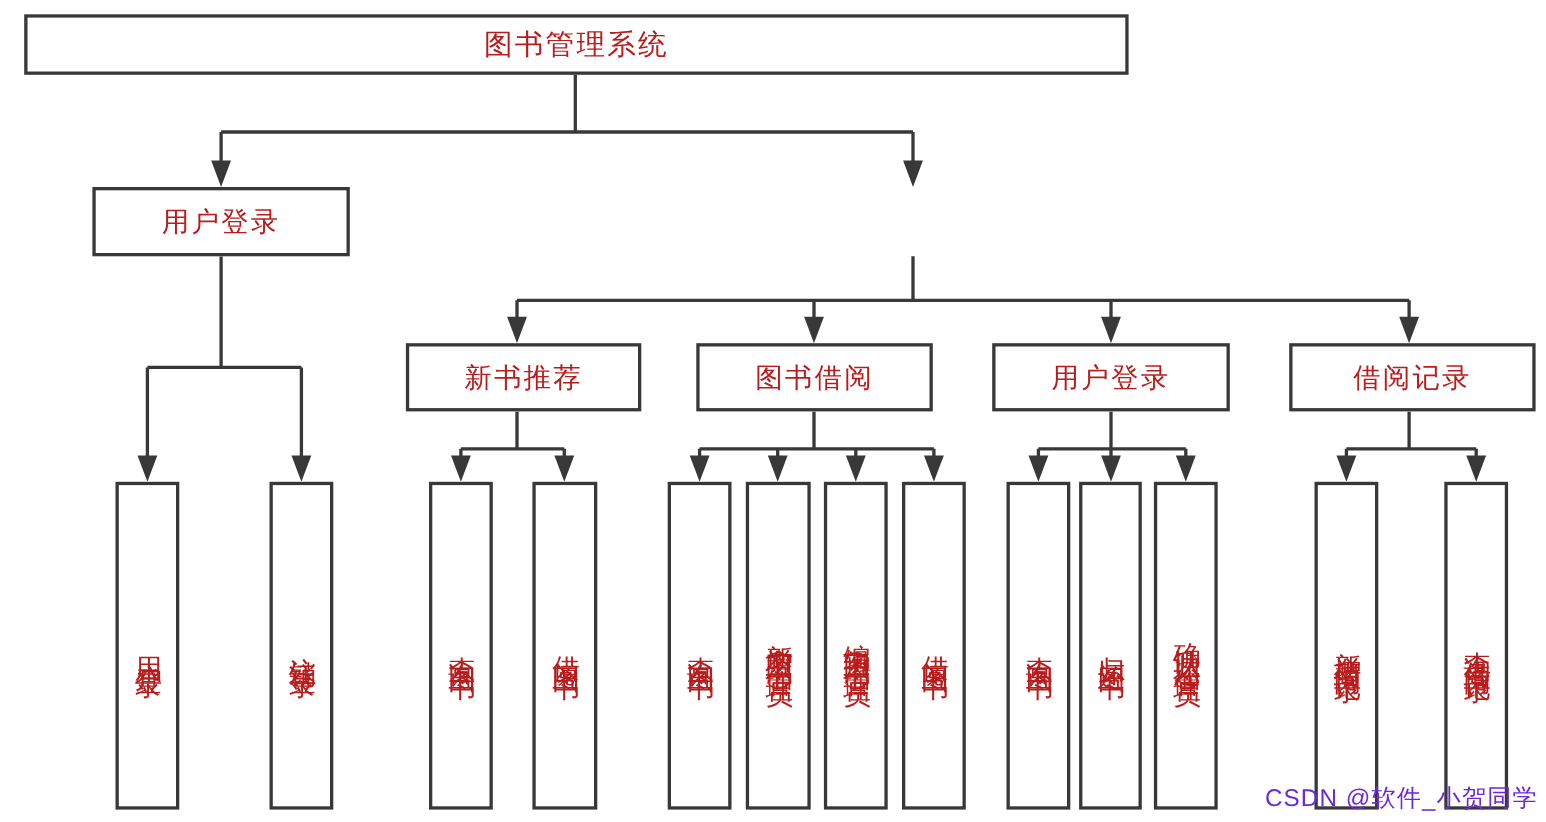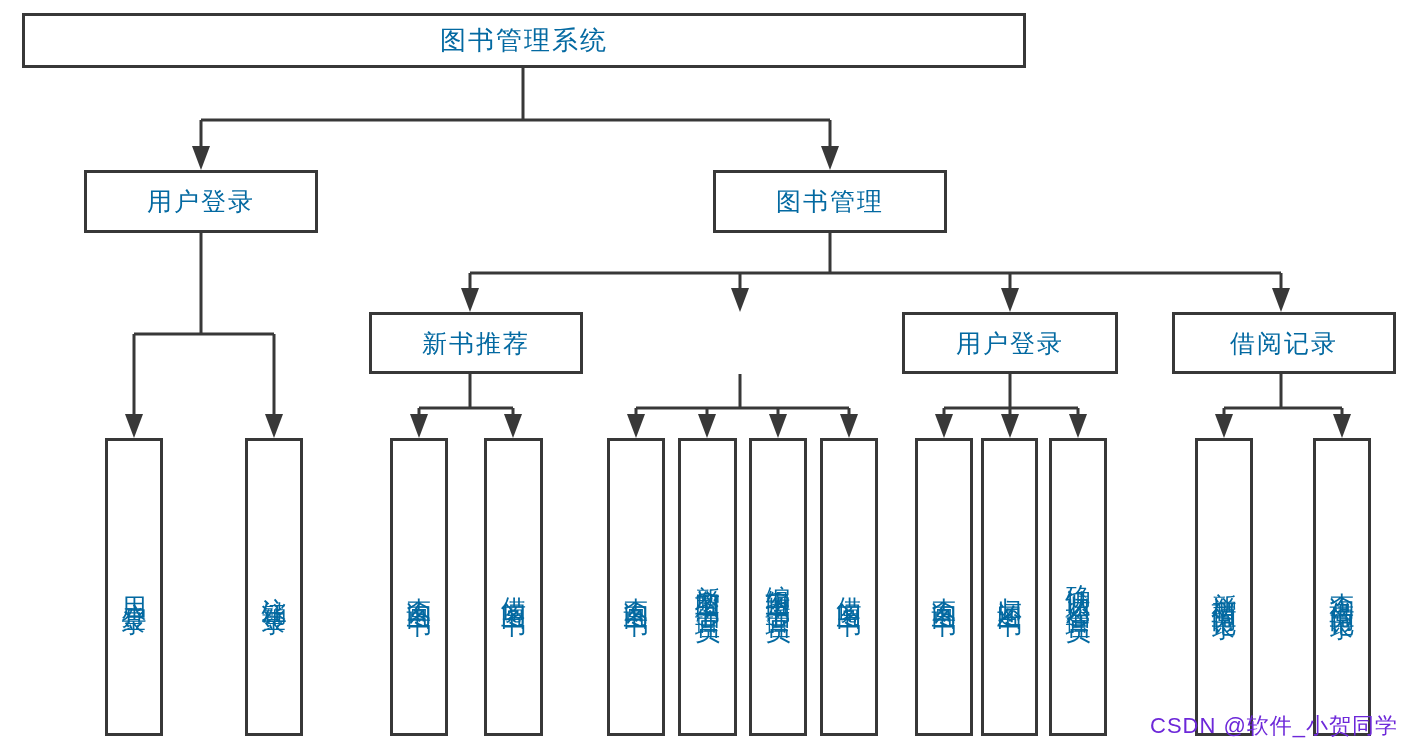--- a/index.html
+++ b/index.html
@@ -10,21 +10,21 @@
     font-family:"Liberation Sans","DejaVu Sans",sans-serif;
     overflow:hidden;
   }
   .wires{position:absolute;left:0;top:0;z-index:0;}
   .node{
     position:absolute;
     box-sizing:border-box;
     background:#ffffff;
     border:3px solid #383838;
     display:flex;align-items:center;justify-content:center;
-    color:#0369a1;
+    color:#b91c1c;
     font-size:25px;
     letter-spacing:2px;
     z-index:1;
     white-space:nowrap;
   }
   .node.root{font-size:26px;}
   .vnode{
     writing-mode:vertical-rl;
     letter-spacing:5px;
     font-size:25px;
@@ -108,26 +108,26 @@
     </g>
   </svg>
 
   <div class="node root" id="n-root">
     <span>图书管理系统</span>
   </div>
 
   <div class="node" id="n-user-login">
     <span>用户登录</span>
   </div>
-  <div class="node" id="n-book-mgmt">
-    <span>图书管理</span>
-  </div>
 
   <div class="node" id="n-new-book-rec">
     <span>新书推荐</span>
+  </div>
+  <div class="node" id="n-book-borrow">
+    <span>图书借阅</span>
   </div>
   <div class="node" id="n-current-borrow">
     <span>用户登录</span>
   </div>
   <div class="node" id="n-borrow-records">
     <span>借阅记录</span>
   </div>
 
   <div class="node vnode leaf" id="l-user-login">
     <span>用户登录</span>

